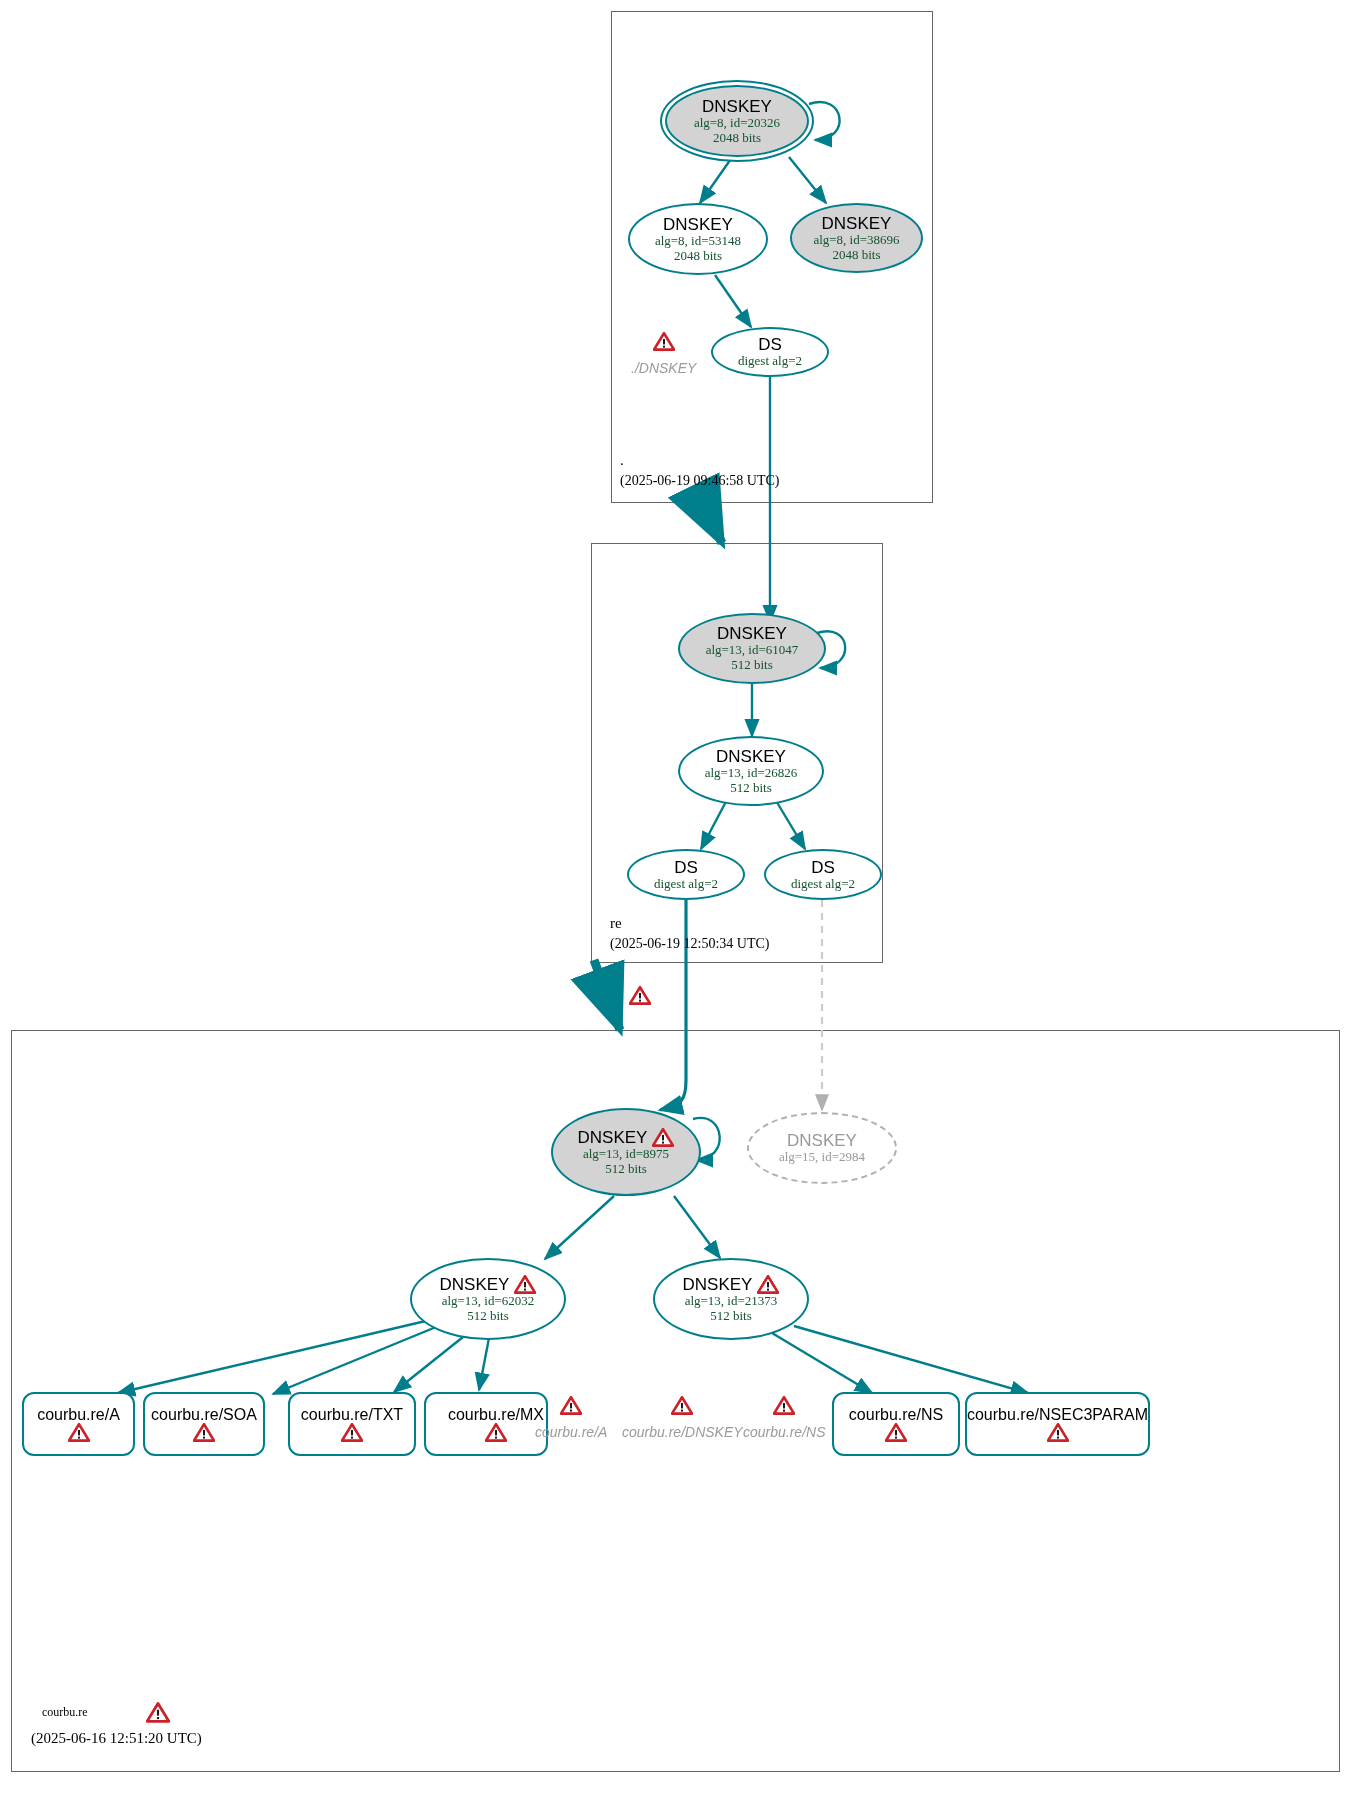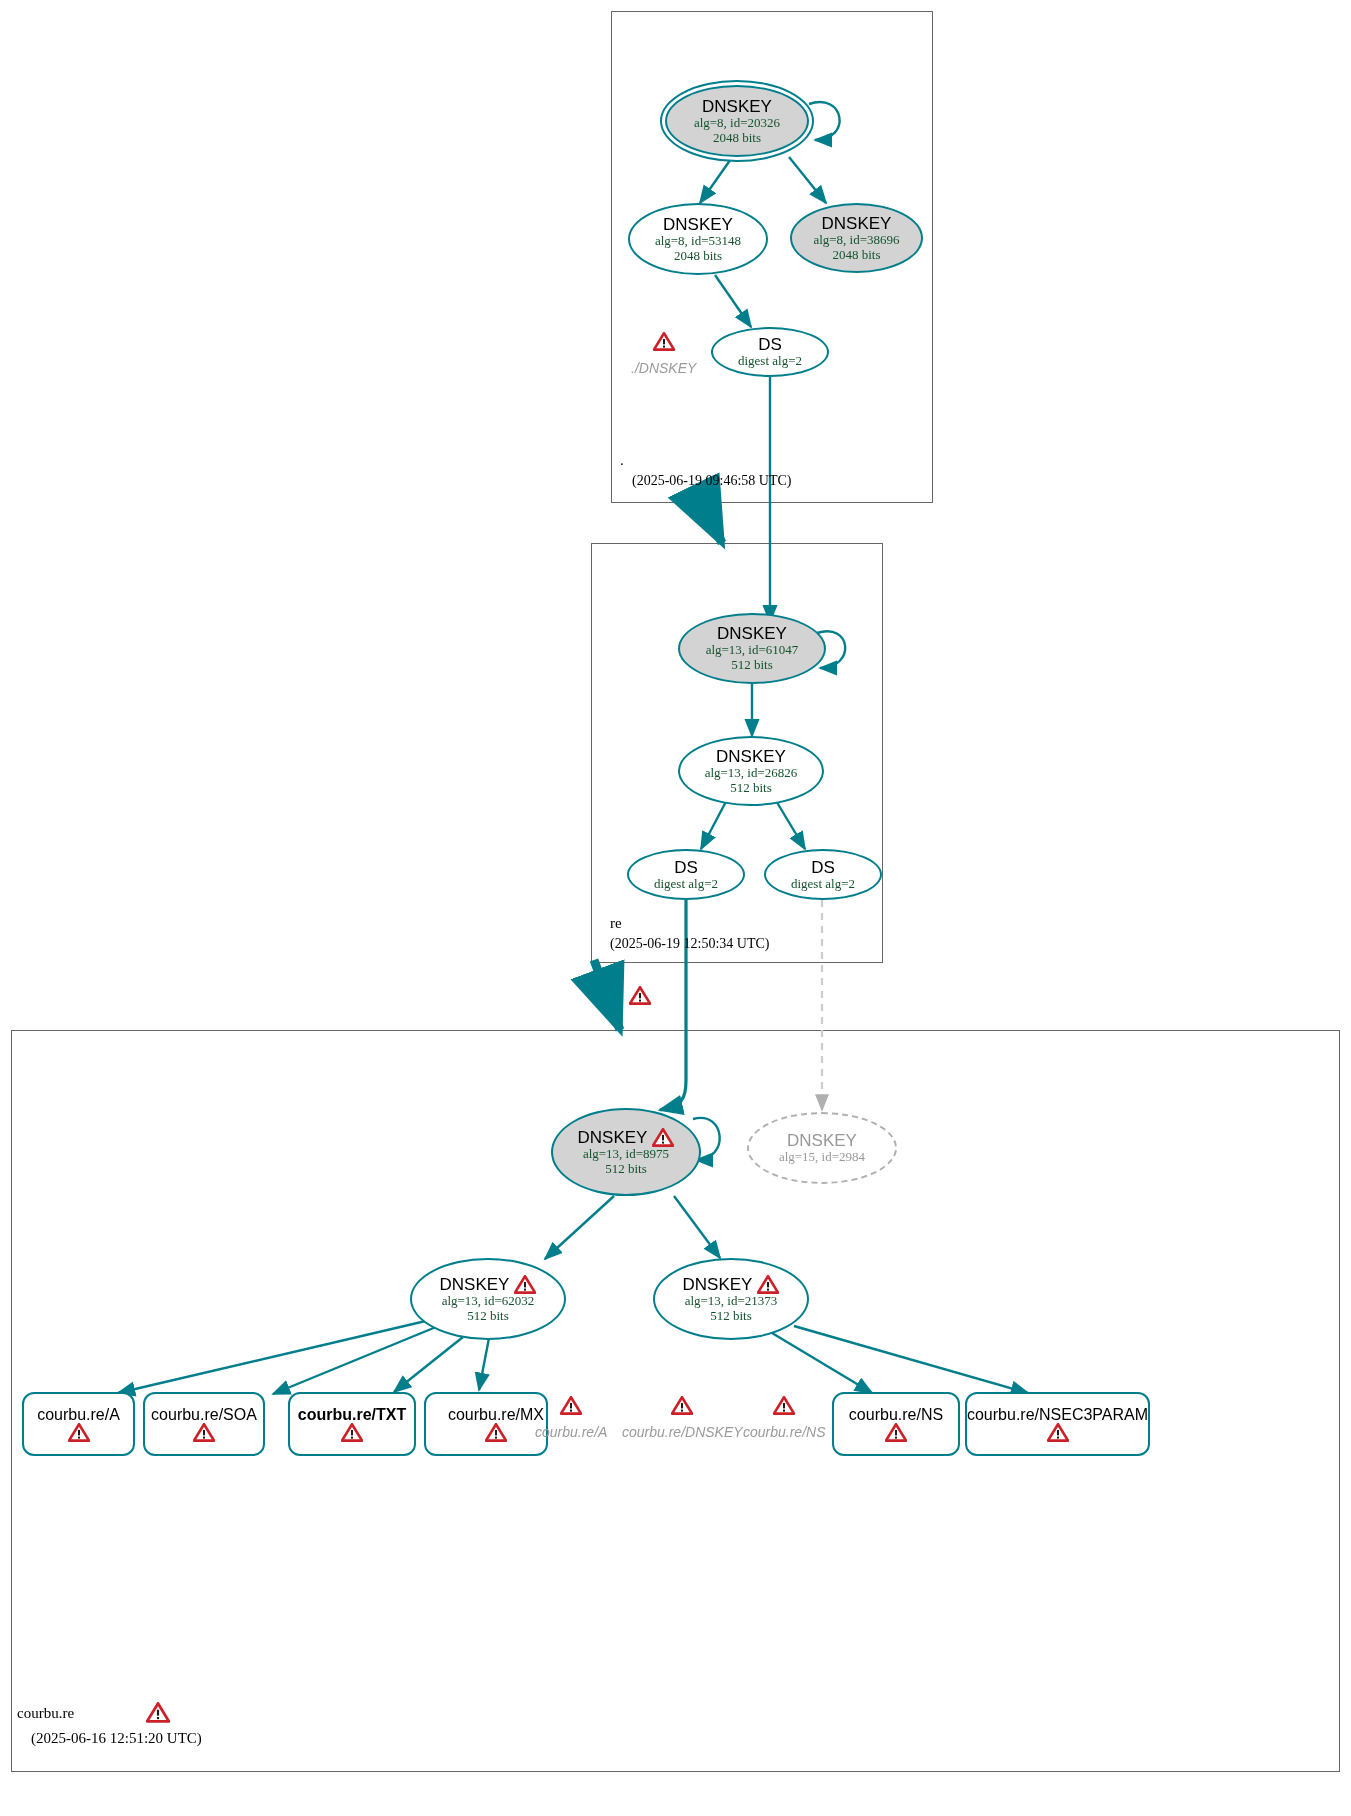--- a/index.html
+++ b/index.html
@@ -209,21 +209,21 @@
       <svg viewBox="0 0 22 19" width="22" height="19">
         <path d="M11 1.2 L21 17.6 L1 17.6 Z" fill="#ffffff" stroke="#cc2128" stroke-width="2.6" stroke-linejoin="round"></path>
         <rect x="10" y="7" width="2" height="5.4" fill="#1a1a1a"></rect>
         <rect x="10" y="13.6" width="2" height="2" fill="#1a1a1a"></rect>
       </svg>
     </span>
     <span class="orphan-label">./DNSKEY</span>
   </div>
 
   <div class="zone-label zone-name" style="left:620px; top:452px;">.</div>
-  <div class="zone-label zone-time" style="left:620px; top:473px;margin-left:12px;">(2025-06-19 09:46:58 UTC)</div>
+  <div class="zone-label zone-time" style="left:620px; top:473px;">(2025-06-19 09:46:58 UTC)</div>
 
   <div class="node ellipse shaded" style="left:678px; top:613px; width:148px; height:71px;">
     <span class="ttl-title">DNSKEY</span>
     <span class="ttl-sub">alg=13, id=61047</span>
     <span class="ttl-sub">512 bits</span>
   </div>
 
   <div class="node ellipse" style="left:678px; top:736px; width:146px; height:70px;">
     <span class="ttl-title">DNSKEY</span>
     <span class="ttl-sub">alg=13, id=26826</span>
@@ -318,21 +318,21 @@
     <span class="rrset-label">courbu.re/SOA</span>
     <span class="warn">
       <svg viewBox="0 0 22 19" width="22" height="19">
         <path d="M11 1.2 L21 17.6 L1 17.6 Z" fill="#ffffff" stroke="#cc2128" stroke-width="2.6" stroke-linejoin="round"></path>
         <rect x="10" y="7" width="2" height="5.4" fill="#1a1a1a"></rect>
         <rect x="10" y="13.6" width="2" height="2" fill="#1a1a1a"></rect>
       </svg>
     </span>
   </div>
 
-  <div class="node rrset" style="left:288px; top:1392px; width:128px; height:64px;font-weight:bold;">
+  <div class="node rrset" style="left:288px; top:1392px; width:128px; height:64px;">
     <span class="rrset-label">courbu.re/TXT</span>
     <span class="warn">
       <svg viewBox="0 0 22 19" width="22" height="19">
         <path d="M11 1.2 L21 17.6 L1 17.6 Z" fill="#ffffff" stroke="#cc2128" stroke-width="2.6" stroke-linejoin="round"></path>
         <rect x="10" y="7" width="2" height="5.4" fill="#1a1a1a"></rect>
         <rect x="10" y="13.6" width="2" height="2" fill="#1a1a1a"></rect>
       </svg>
     </span>
   </div>
 
@@ -395,21 +395,21 @@
     <span class="warn">
       <svg viewBox="0 0 22 19" width="22" height="19">
         <path d="M11 1.2 L21 17.6 L1 17.6 Z" fill="#ffffff" stroke="#cc2128" stroke-width="2.6" stroke-linejoin="round"></path>
         <rect x="10" y="7" width="2" height="5.4" fill="#1a1a1a"></rect>
         <rect x="10" y="13.6" width="2" height="2" fill="#1a1a1a"></rect>
       </svg>
     </span>
     <span class="orphan-label">courbu.re/NS</span>
   </div>
 
-  <div class="zone-label zone-name" style="left:17px; top:1705px; font-size:15px;">courbu.re</div>
+  <div class="zone-label zone-name" style="left:42px; top:1705px; font-size:12px;">courbu.re</div>
   <div style="position:absolute; left:146px; top:1702px;">
     <span class="warn">
       <svg viewBox="0 0 22 19" width="24" height="21">
         <path d="M11 1.2 L21 17.6 L1 17.6 Z" fill="#ffffff" stroke="#cc2128" stroke-width="2.6" stroke-linejoin="round"></path>
         <rect x="10" y="7" width="2" height="5.4" fill="#1a1a1a"></rect>
         <rect x="10" y="13.6" width="2" height="2" fill="#1a1a1a"></rect>
       </svg>
     </span>
   </div>
   <div class="zone-label zone-time" style="left:31px; top:1730px; font-size:15px;">(2025-06-16 12:51:20 UTC)</div>

